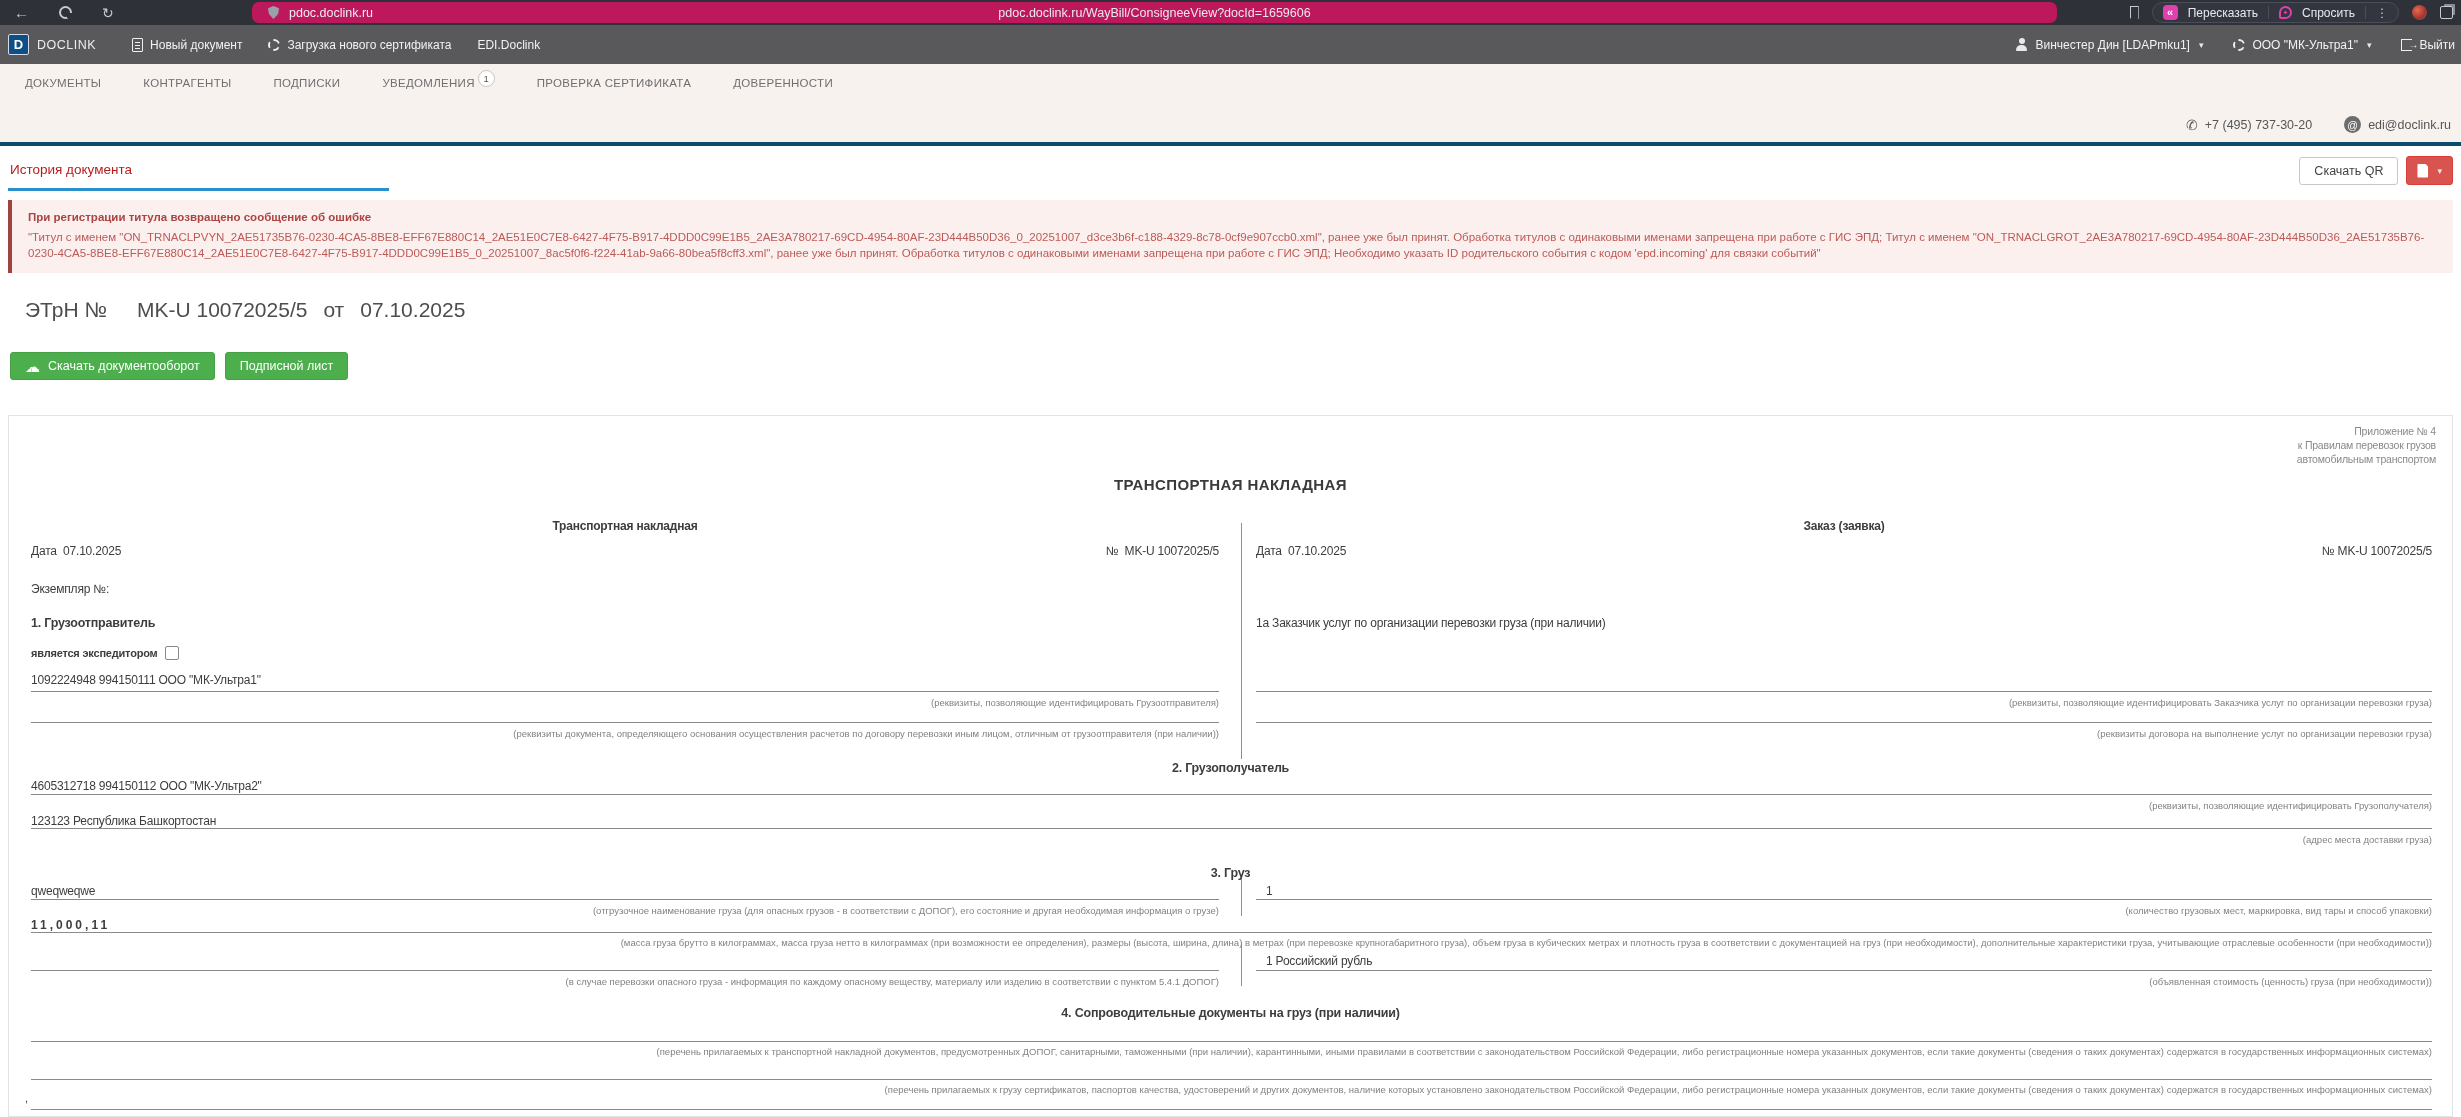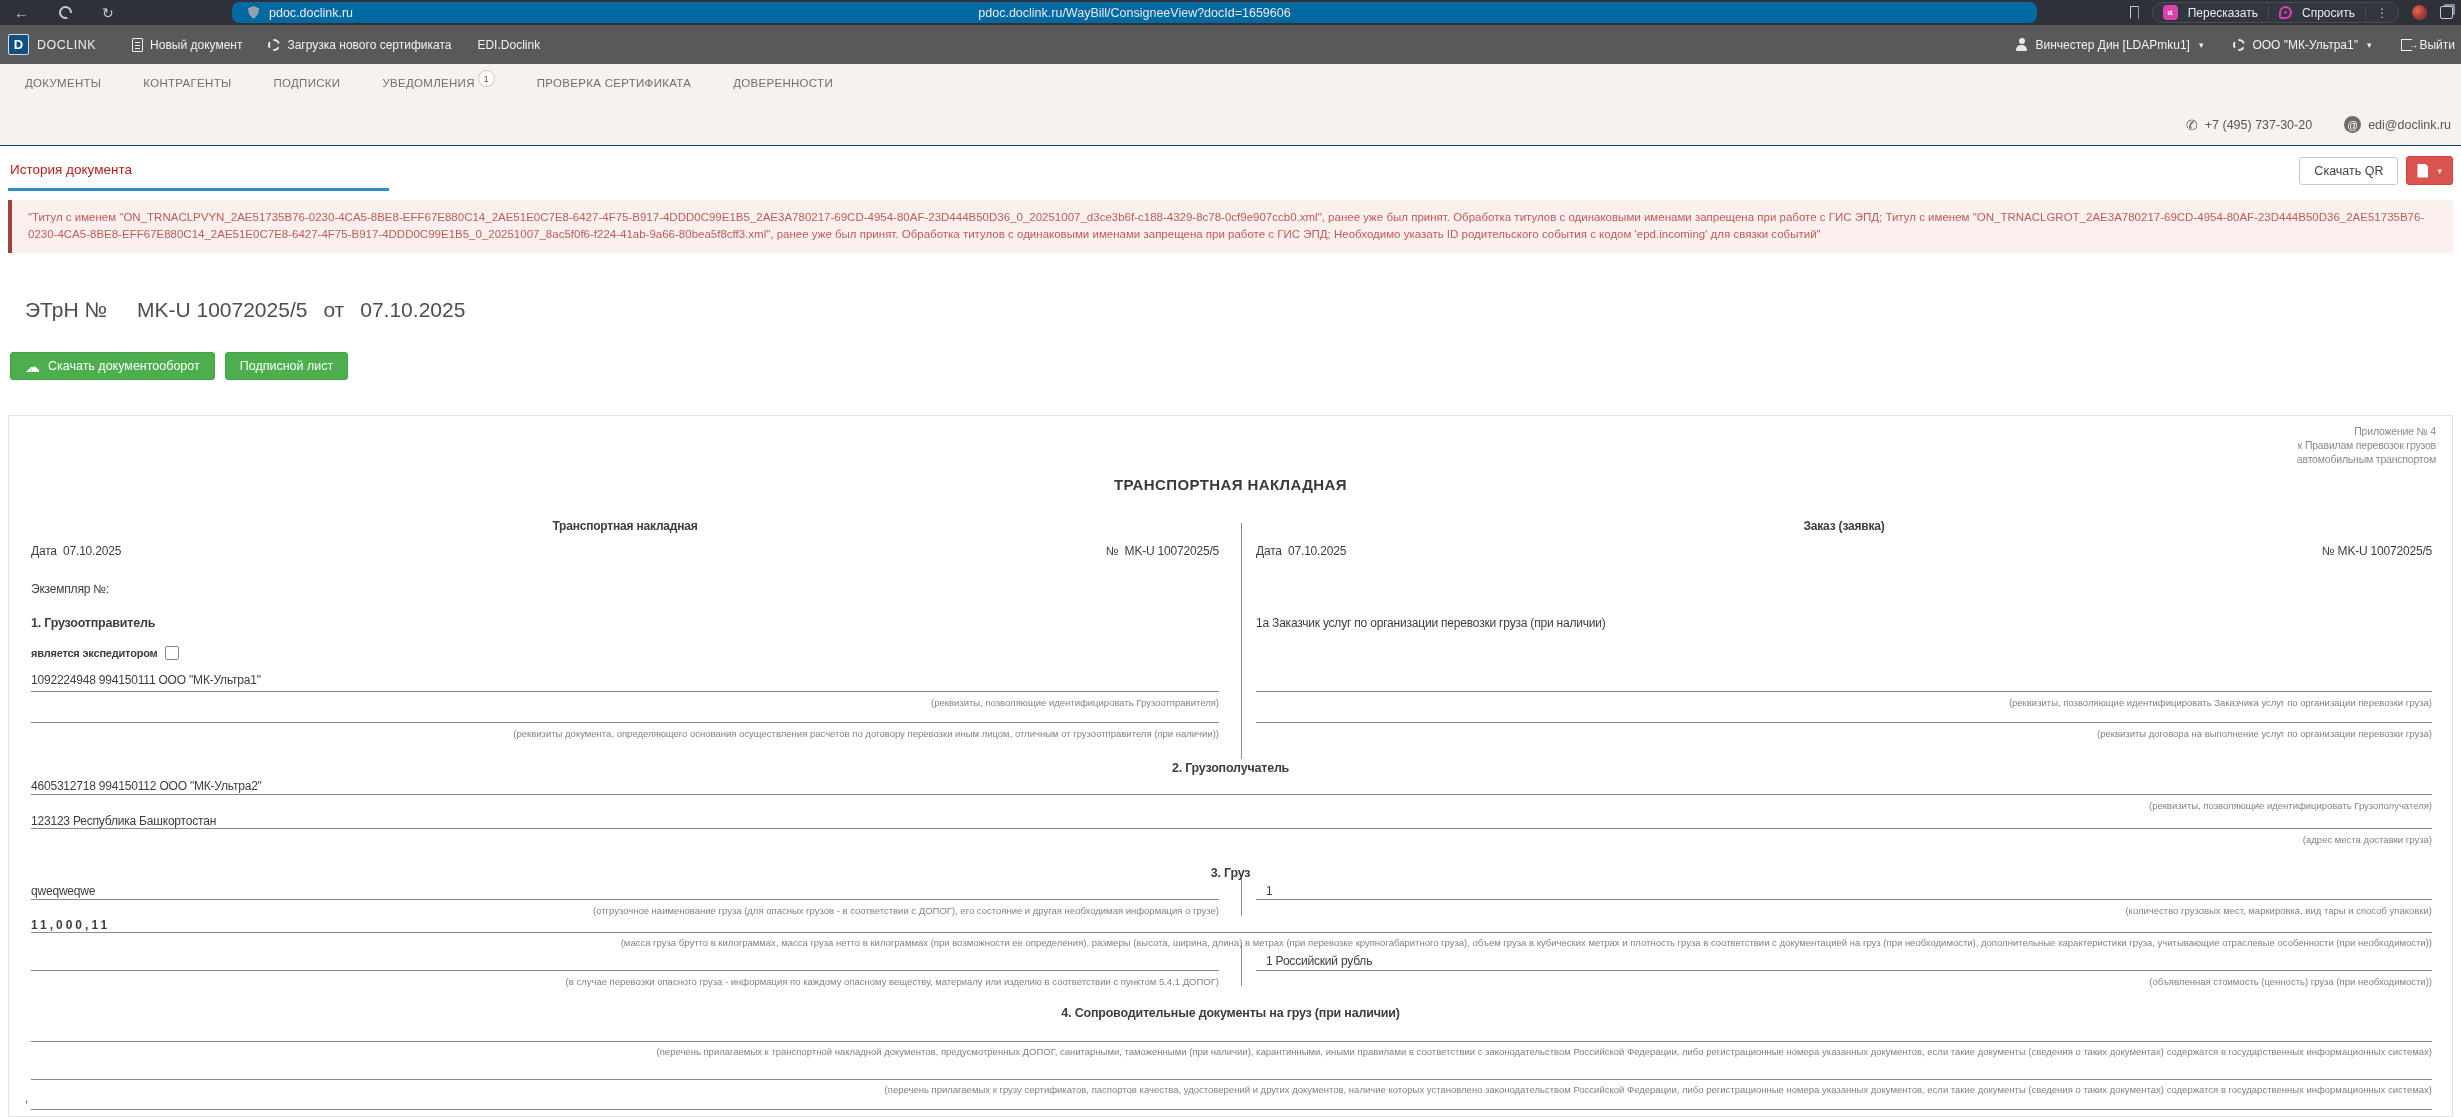--- a/index.html
+++ b/index.html
@@ -7,22 +7,22 @@
               font-family:"Liberation Sans", sans-serif; }
 
   
   .browser-bar { position:absolute; top:0; left:0; width:2461px; height:25px;
                  background:#2e3138; color:#d3d6dd; }
   .b-left { position:absolute; left:14px; top:0; height:25px; display:flex; align-items:center; gap:30px; }
   .back-ic { font-size:15px; color:#c7cad2; }
   .ring-ic { width:13px; height:13px; border:2px solid #c7cad2; border-radius:50%; position:relative; }
   .ring-ic::after { content:""; position:absolute; right:-2px; bottom:-1px; width:5px; height:5px; background:#2e3138; }
   .refresh-ic { font-size:14px; color:#c7cad2; }
-  .addr-chip { position:absolute; left:232px; top:2px; width:1805px; height:21px;
-               background:#0369a1; border-radius:7px; display:flex; align-items:center; }
+  .addr-chip { position:absolute; left:252px; top:2px; width:1805px; height:21px;
+               background:#be185d; border-radius:7px; display:flex; align-items:center; }
   .shield-ic { width:11px; height:13px; margin-left:16px; background:#9aa0aa;
                clip-path:polygon(50% 0,100% 18%,92% 62%,50% 100%,8% 62%,0 18%); }
   .addr-text { margin-left:10px; font-size:12.5px; color:#eceef2; }
   .tab-title { position:absolute; left:0; right:0; text-align:center; font-size:12.5px; color:#e7e9ee; pointer-events:none; }
   .b-right { position:absolute; right:8px; top:0; height:25px; display:flex; align-items:center; gap:13px; }
   .bookmark-ic { width:9px; height:13px; background:transparent; border:1.5px solid #c7cad2;
                  clip-path:polygon(0 0,100% 0,100% 100%,50% 72%,0 100%); background:#2e3138; }
   .ai-pills { display:flex; align-items:center; gap:10px; border:1px solid #4a4e59; background:#33363f;
               border-radius:12px; padding:2px 10px; height:21px; }
   .quote-ic { width:15px; height:15px; background:#e03fae; border-radius:4px; color:#fff;
@@ -51,21 +51,21 @@
   .user-ic { width:13px; height:13px; position:relative; }
   .user-ic::before { content:""; position:absolute; left:3.5px; top:0; width:6px; height:6px; border-radius:50%; background:#e9e9e9; }
   .user-ic::after { content:""; position:absolute; left:1px; bottom:0; width:11px; height:6px; border-radius:5px 5px 1px 1px; background:#e9e9e9; }
   .caret { font-size:9px; color:#e9e9e9; margin-left:2px; }
   .gear-ic { width:12px; height:12px; border:2px dashed #efefef; border-radius:50%; }
   .logout-ic { width:11px; height:12px; border:1.5px solid #efefef; border-right:none; position:relative; }
   .logout-ic::after { content:"\2192"; position:absolute; right:-6px; top:-1px; font-size:10px; color:#efefef; }
 
   
   .nav-band { position:absolute; top:64px; left:0; width:2461px; height:82px;
-              background:#f8f2ef; border-bottom:1px solid #0c4a6e; }
+              background:#f8f2ef; border-bottom:4px solid #0c4a6e; }
   .nav-row { position:absolute; top:13px; left:25px; display:flex; gap:42px; font-size:11.5px;
              letter-spacing:.3px; color:#6f6f6f; }
   .nav-item { cursor:pointer; display:flex; align-items:flex-start; }
   .badge { display:inline-flex; width:17px; height:17px; border:1px solid #c9c2bd; border-radius:50%;
            background:#fff; color:#555; font-size:9.5px; align-items:center; justify-content:center;
            margin-left:3px; transform:translateY(-7px); }
   .contact-row { position:absolute; top:52px; right:10px; display:flex; gap:32px; align-items:center;
                  font-size:12.5px; color:#565656; }
   .contact { display:flex; align-items:center; gap:7px; }
   .phone-ic { font-size:14px; color:#5b5b5b; }
@@ -215,20 +215,21 @@
 <div class="tab-indicator"></div>
 <div class="tool-right">
   <button class="btn-qr">Скачать QR</button>
   <button class="btn-pdf">
     <span class="pdf-ic"></span>
     <span class="caret">▾</span>
   </button>
 </div>
 
 <div class="alert">
+  <div class="alert-title">При регистрации титула возвращено сообщение об ошибке</div>
   <div>"Титул с именем "ON_TRNACLPVYN_2AE51735B76-0230-4CA5-8BE8-EFF67E880C14_2AE51E0C7E8-6427-4F75-B917-4DDD0C99E1B5_2AE3A780217-69CD-4954-80AF-23D444B50D36_0_20251007_d3ce3b6f-c188-4329-8c78-0cf9e907ccb0.xml", ранее уже был принят. Обработка титулов с одинаковыми именами запрещена при работе с ГИС ЭПД; Титул с именем "ON_TRNACLGROT_2AE3A780217-69CD-4954-80AF-23D444B50D36_2AE51735B76-0230-4CA5-8BE8-EFF67E880C14_2AE51E0C7E8-6427-4F75-B917-4DDD0C99E1B5_0_20251007_8ac5f0f6-f224-41ab-9a66-80bea5f8cff3.xml", ранее уже был принят. Обработка титулов с одинаковыми именами запрещена при работе с ГИС ЭПД; Необходимо указать ID родительского события с кодом 'epd.incoming' для связки событий"</div>
 </div>
 
 <div class="doc-heading">
   <span>ЭТрН №</span><span class="num">MK-U 10072025/5</span><span>от</span><span>07.10.2025</span>
 </div>
 <div class="actions">
   <button class="btn-green">
     <span class="cloud-ic">☁</span>
     <span>Скачать документооборот</span>

